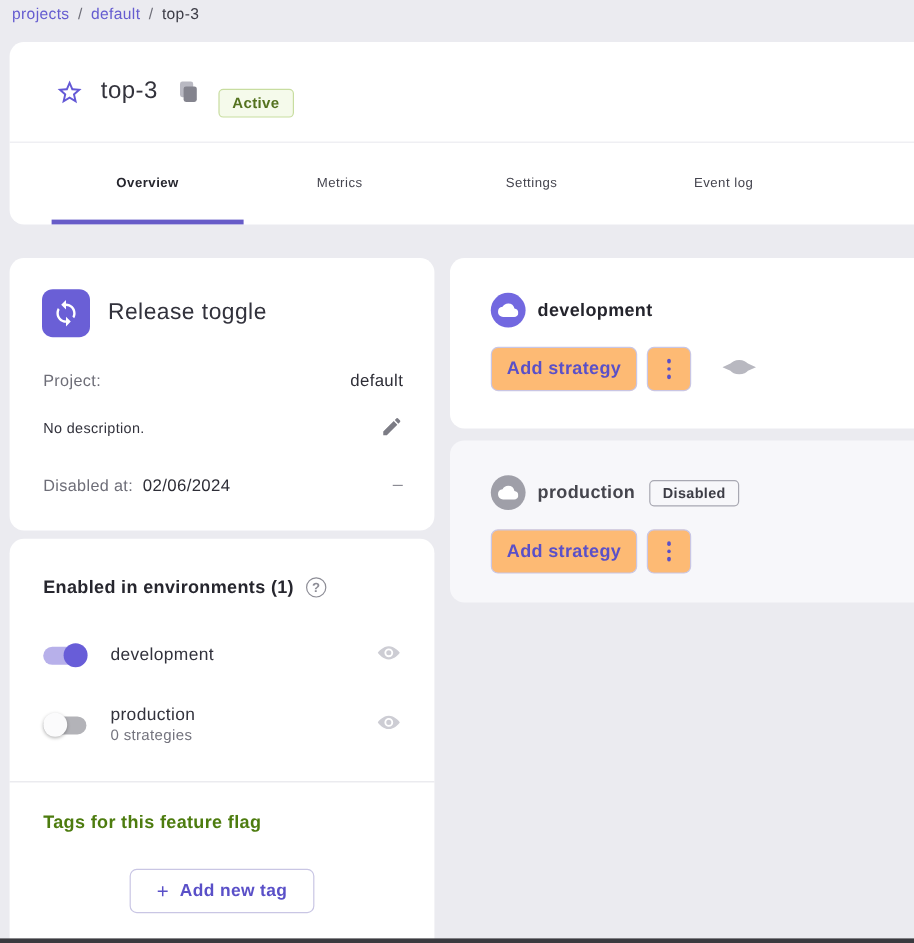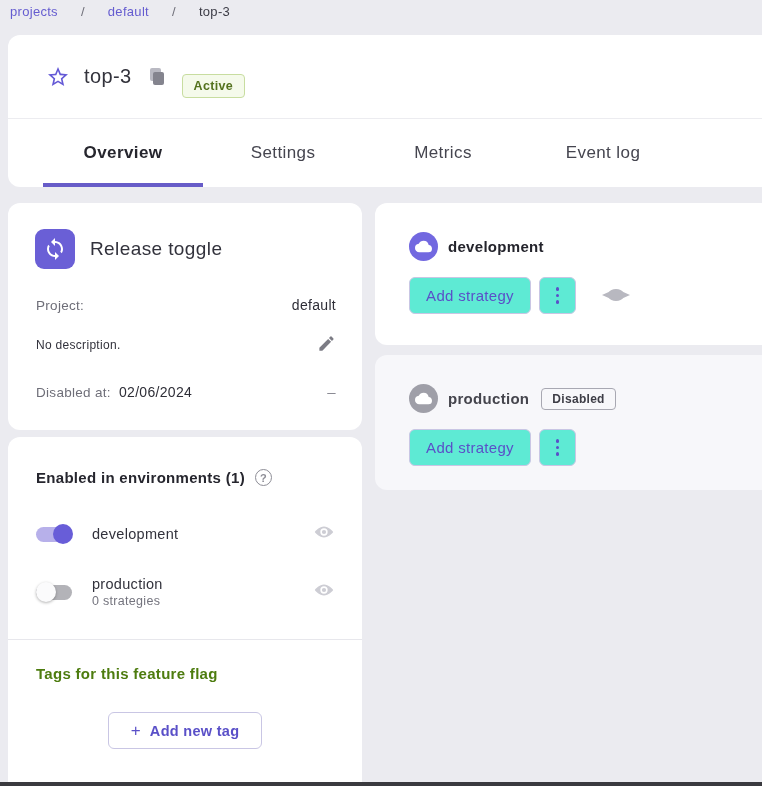--- a/index.html
+++ b/index.html
@@ -1,43 +1,43 @@
 <!DOCTYPE html>
 <html><head>
 <meta charset="utf-8">
 <style>
   * { margin:0; padding:0; box-sizing:border-box; }
   html,body { width:762px; height:786px; }
   body { font-family:"Liberation Sans", sans-serif; background:#ebebf0; }
   #app { position:relative; width:762px; height:786px; background:#ebebf0; overflow:hidden; }
 
   
-  .breadcrumb { position:absolute; left:10px; top:4px; font-size:13px; letter-spacing:.3px; color:#6e6e78; display:flex; gap:23px; align-items:center; }
+  .breadcrumb { position:absolute; left:10px; top:4px; font-size:13px; letter-spacing:.3px; color:#6e6e78; display:flex; gap:7px; align-items:center; }
   .crumb-link { color:#655cd0; cursor:pointer; }
   .crumb-current { color:#3c3c46; }
   .crumb-sep { color:#6e6e78; }
 
   
   .header-card { position:absolute; left:8px; top:35px; width:766px; height:152px; background:#fff; border-radius:12px 12px 12px 12px; }
   .title-row { position:absolute; left:0; top:0; width:100%; height:84px; border-bottom:1px solid #ececf0; display:flex; align-items:center; padding-left:38px; }
   .star-btn { width:24px; height:24px; margin-right:14px; cursor:pointer; display:flex; align-items:center; justify-content:center; }
   .flag-title { font-size:20px; color:#33333c; letter-spacing:.4px; }
   .copy-btn { margin-left:16px; width:18px; height:18px; cursor:pointer; position:relative; }
   .copy-back { position:absolute; left:2px; top:0; width:11px; height:13px; background:#b9b9c2; border-radius:2px; }
   .copy-front { position:absolute; left:5px; top:4px; width:11px; height:13px; background:#84848e; border-radius:2px; }
   .badge-active { margin-left:16px; font-size:12.5px; font-weight:bold; color:#54721f; background:#f5faeb; border:1px solid #c8dda0; border-radius:4px; padding:4px 11px; letter-spacing:.3px;margin-top:18px; }
 
   
   .tabs { position:absolute; left:35px; top:84px; height:68px; display:flex; }
-  .tab { width:160px; height:68px; display:flex; align-items:center; justify-content:center; font-size:17px; color:#45454f; letter-spacing:.4px; cursor:pointer; }
+  .tab { width:160px; height:68px; display:flex; align-items:center; justify-content:center; font-size:11px; color:#45454f; letter-spacing:.4px; cursor:pointer; }
   .tab.active { color:#26262e; font-weight:bold; }
   .tab-underline { position:absolute; left:35px; bottom:0; width:160px; height:4px; background:#675cc8; }
 
   
-  .card { position:absolute; background:#fff; border-radius:12px; }
+  .card { position:absolute; background:#fff; border-radius:12px;margin-top:12px; }
 
   
   #details-card { left:8px; top:203px; width:354px; height:227px; }
   .type-row { position:absolute; left:27px; top:26px; display:flex; align-items:center; }
   .type-icon { width:40px; height:40px; border-radius:9px; background:#6a5fd6; display:flex; align-items:center; justify-content:center; }
   .type-label { margin-left:15px; font-size:19px; color:#32323c; letter-spacing:.4px; }
   .detail-line { position:absolute; left:28px; right:26px; display:flex; justify-content:space-between; align-items:center; font-size:13.5px; letter-spacing:.3px; }
   .lbl { color:#6e6e78; }
   .val { color:#2e2e37; font-size:14px; }
   .desc-text { color:#32323c; font-size:12px; }
@@ -76,21 +76,21 @@
   #prod-panel { left:375px; top:355px; width:399px; height:135px; background:#f7f7fa; }
   .panel-head { position:absolute; left:34px; top:29px; display:flex; align-items:center; }
   .cloud-circle { width:29px; height:29px; border-radius:50%; display:flex; align-items:center; justify-content:center; }
   .cloud-circle.purple { background:#7268e0; }
   .cloud-circle.gray { background:#9f9fa8; }
   .panel-name { margin-left:10px; font-size:15px; font-weight:bold; letter-spacing:.3px; }
   .panel-name.dark { color:#24242c; }
   .panel-name.muted { color:#45454d; }
   .chip-disabled { margin-left:12px; font-size:12px; font-weight:bold; color:#3d3d46; border:1px solid #a8a8b2; border-radius:4px; padding:3px 10px; letter-spacing:.3px; background:transparent; }
   .panel-actions { position:absolute; left:34px; top:74px; display:flex; align-items:center; gap:8px; }
-  .btn-outline { height:37px; background:#5eead4; border:1px solid #c9c6e4; border-radius:6px; color:#5a50c8; font-size:15px; font-weight:normal; letter-spacing:.3px; display:flex; align-items:center; justify-content:center; cursor:pointer; font-family:"Liberation Sans", sans-serif; }
+  .btn-outline { height:37px; background:#fdba74; border:1px solid #c9c6e4; border-radius:6px; color:#5a50c8; font-size:15px; font-weight:bold; letter-spacing:.3px; display:flex; align-items:center; justify-content:center; cursor:pointer; font-family:"Liberation Sans", sans-serif; }
   .btn-strategy { width:122px; }
   .btn-kebab { width:37px; padding:0; }
   .kebab-dots { display:flex; flex-direction:column; gap:3px; }
   .kebab-dots i { width:3.5px; height:3.5px; border-radius:50%; background:#5a50c8; }
   .saucer { margin-left:18px; }
 
   .bottom-bar { position:absolute; left:0; bottom:0; width:100%; height:4px; background:#3a3a3f; }
 </style>
 </head>
 <body>
@@ -114,22 +114,22 @@
       </span>
       <span class="flag-title">top-3</span>
       <span class="copy-btn">
         <span class="copy-back"></span>
         <span class="copy-front"></span>
       </span>
       <span class="badge-active">Active</span>
     </div>
     <div class="tabs">
       <div class="tab active">Overview</div>
+      <div class="tab">Metrics</div>
       <div class="tab">Settings</div>
-      <div class="tab">Metrics</div>
       <div class="tab">Event log</div>
     </div>
     <div class="tab-underline"></div>
   </div>
 
   <div class="card" id="details-card">
     <div class="type-row">
       <span class="type-icon">
         <svg width="24" height="24" viewBox="0 0 24 24">
             <path fill="#fff" d="M12 4V1L8 5l4 4V6c3.31 0 6 2.69 6 6 0 1.01-.25 1.97-.7 2.8l1.46 1.46C19.54 15.03 20 13.57 20 12c0-4.42-3.58-8-8-8zm0 14c-3.31 0-6-2.69-6-6 0-1.01.25-1.97.7-2.8L5.24 7.74C4.46 8.97 4 10.43 4 12c0 4.42 3.58 8 8 8v3l4-4-4-4v3z"></path>

